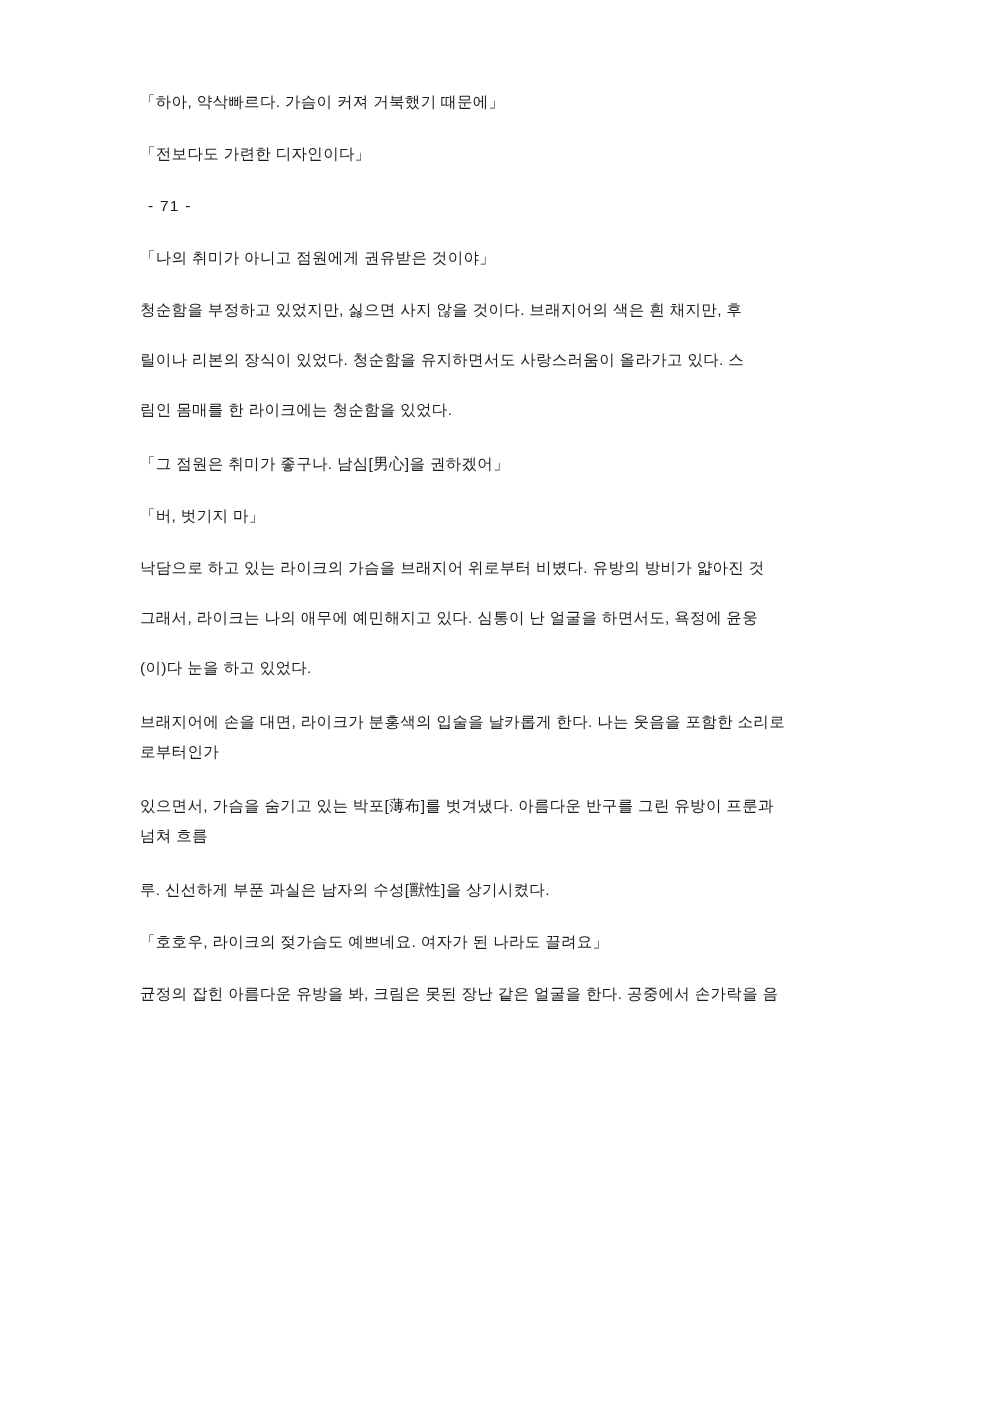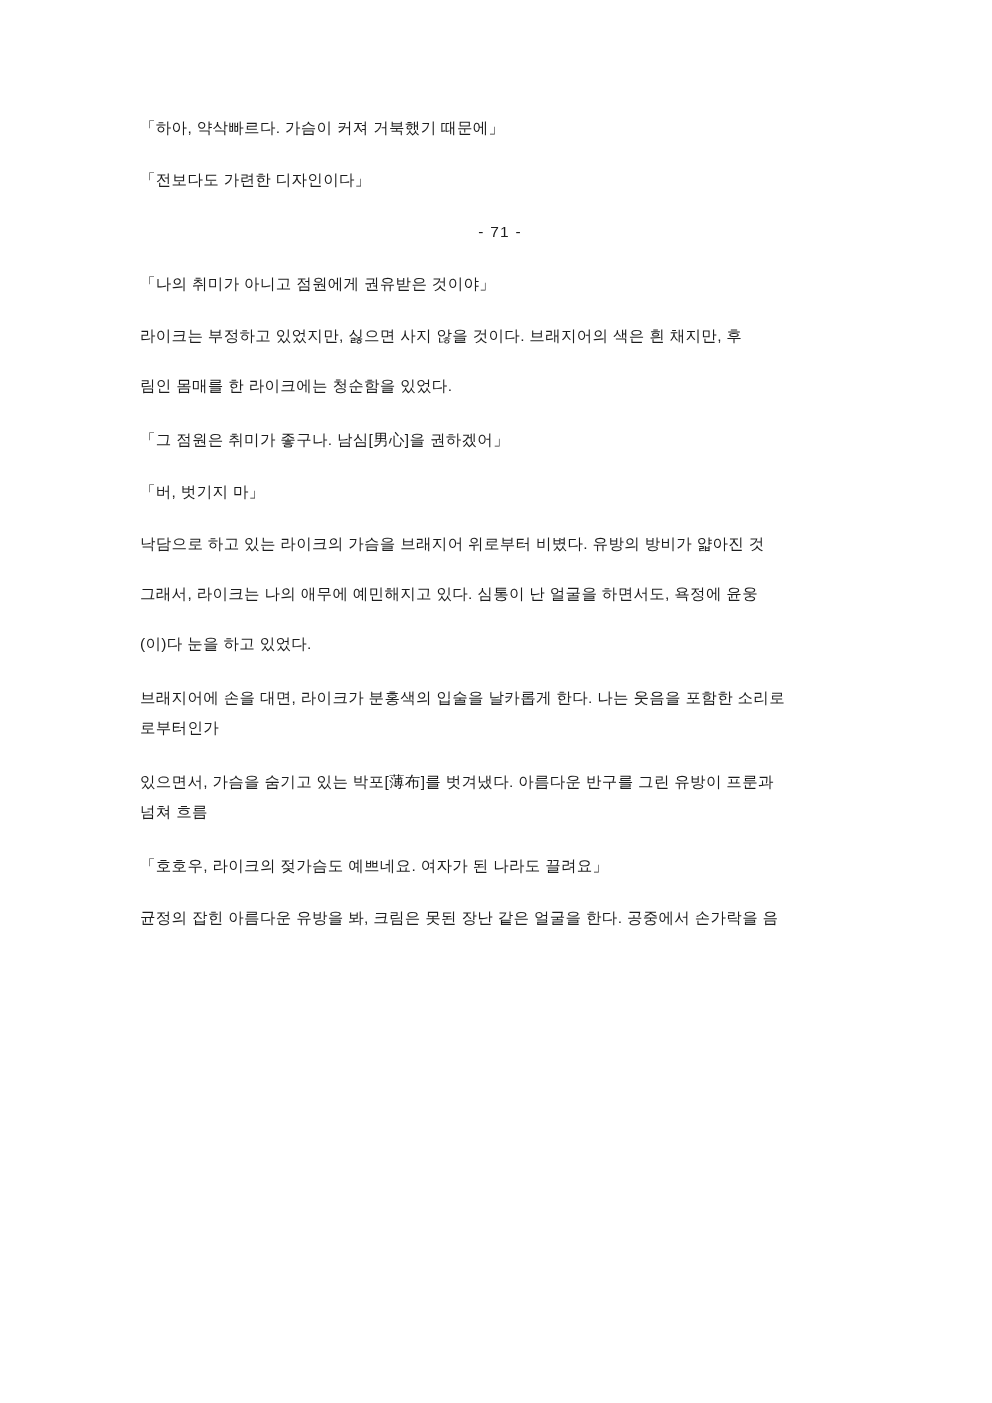--- a/index.html
+++ b/index.html
@@ -13,41 +13,40 @@
     font-family: "Liberation Sans", sans-serif;
     color: #1a1a1a;
     overflow: hidden;
   }
   .page {
     position: relative;
     width: 992px;
     height: 1398px;
     background: #ffffff;
     box-sizing: border-box;
-    padding: 116px 140px 0 140px;
+    padding: 90px 140px 0 140px;
   }
   .doc-body {
     display: block;
   }
   .para {
     font-size: 15.5px;
     line-height: 1.55;
     letter-spacing: 0.02em;
     color: #1c1c1c;
     margin: 0 0 30px 0;
     text-align: left;
     word-break: keep-all;
   }
   .para.tight {
     margin-bottom: 28px;
   }
   .para.pagenum {
     margin: 0 0 28px 8px;
     letter-spacing: 0.08em;
-    text-align: center;
   }
   .para .ln {
     display: block;
     margin-bottom: 26px;
   }
   .para .ln:last-child {
     margin-bottom: 0;
   }
   .para.wrapblock {
     margin-bottom: 30px;
@@ -73,21 +72,22 @@
       <span class="ln">「전보다도  가련한  디자인이다」</span>
     </p>
 
     <p class="para pagenum">-  71  -</p>
 
     <p class="para tight">
       <span class="ln">「나의  취미가  아니고  점원에게  권유받은  것이야」</span>
     </p>
 
     <p class="para">
-      <span class="ln">라이크는  부정하고  있었지만,  싫으면  사지  않을  것이다.  브래지어의  색은  흰  채지만,  후</span>
+      <span class="ln">청순함을  부정하고  있었지만,  싫으면  사지  않을  것이다.  브래지어의  색은  흰  채지만,  후</span>
+      <span class="ln">릴이나  리본의  장식이  있었다.  청순함을  유지하면서도  사랑스러움이  올라가고  있다.  스</span>
       <span class="ln">림인  몸매를  한  라이크에는  청순함을  있었다.</span>
     </p>
 
     <p class="para tight">
       <span class="ln">「그  점원은  취미가  좋구나.  남심[男心]을  권하겠어」</span>
     </p>
 
 
     <p class="para tight">
       <span class="ln">「버,  벗기지  마」</span>
@@ -103,20 +103,23 @@
     <p class="para wrapblock">
       <span class="ln">브래지어에  손을  대면,  라이크가  분홍색의  입술을  날카롭게  한다.  나는  웃음을  포함한  소리로</span>
       <span class="ln cont">로부터인가</span>
     </p>
 
     <p class="para wrapblock">
       <span class="ln">있으면서,  가슴을  숨기고  있는  박포[薄布]를  벗겨냈다.  아름다운  반구를  그린  유방이  프룬과</span>
       <span class="ln cont">넘쳐  흐름</span>
     </p>
 
+    <p class="para tight">
+      <span class="ln">루.  신선하게  부푼  과실은  남자의  수성[獸性]을  상기시켰다.</span>
+    </p>
 
     <p class="para tight">
       <span class="ln">「호호우,  라이크의  젖가슴도  예쁘네요.  여자가  된  나라도  끌려요」</span>
     </p>
 
     <p class="para tight">
       <span class="ln">균정의  잡힌  아름다운  유방을  봐,  크림은  못된  장난  같은  얼굴을  한다.  공중에서  손가락을  음</span>
     </p>
 
   </div>

